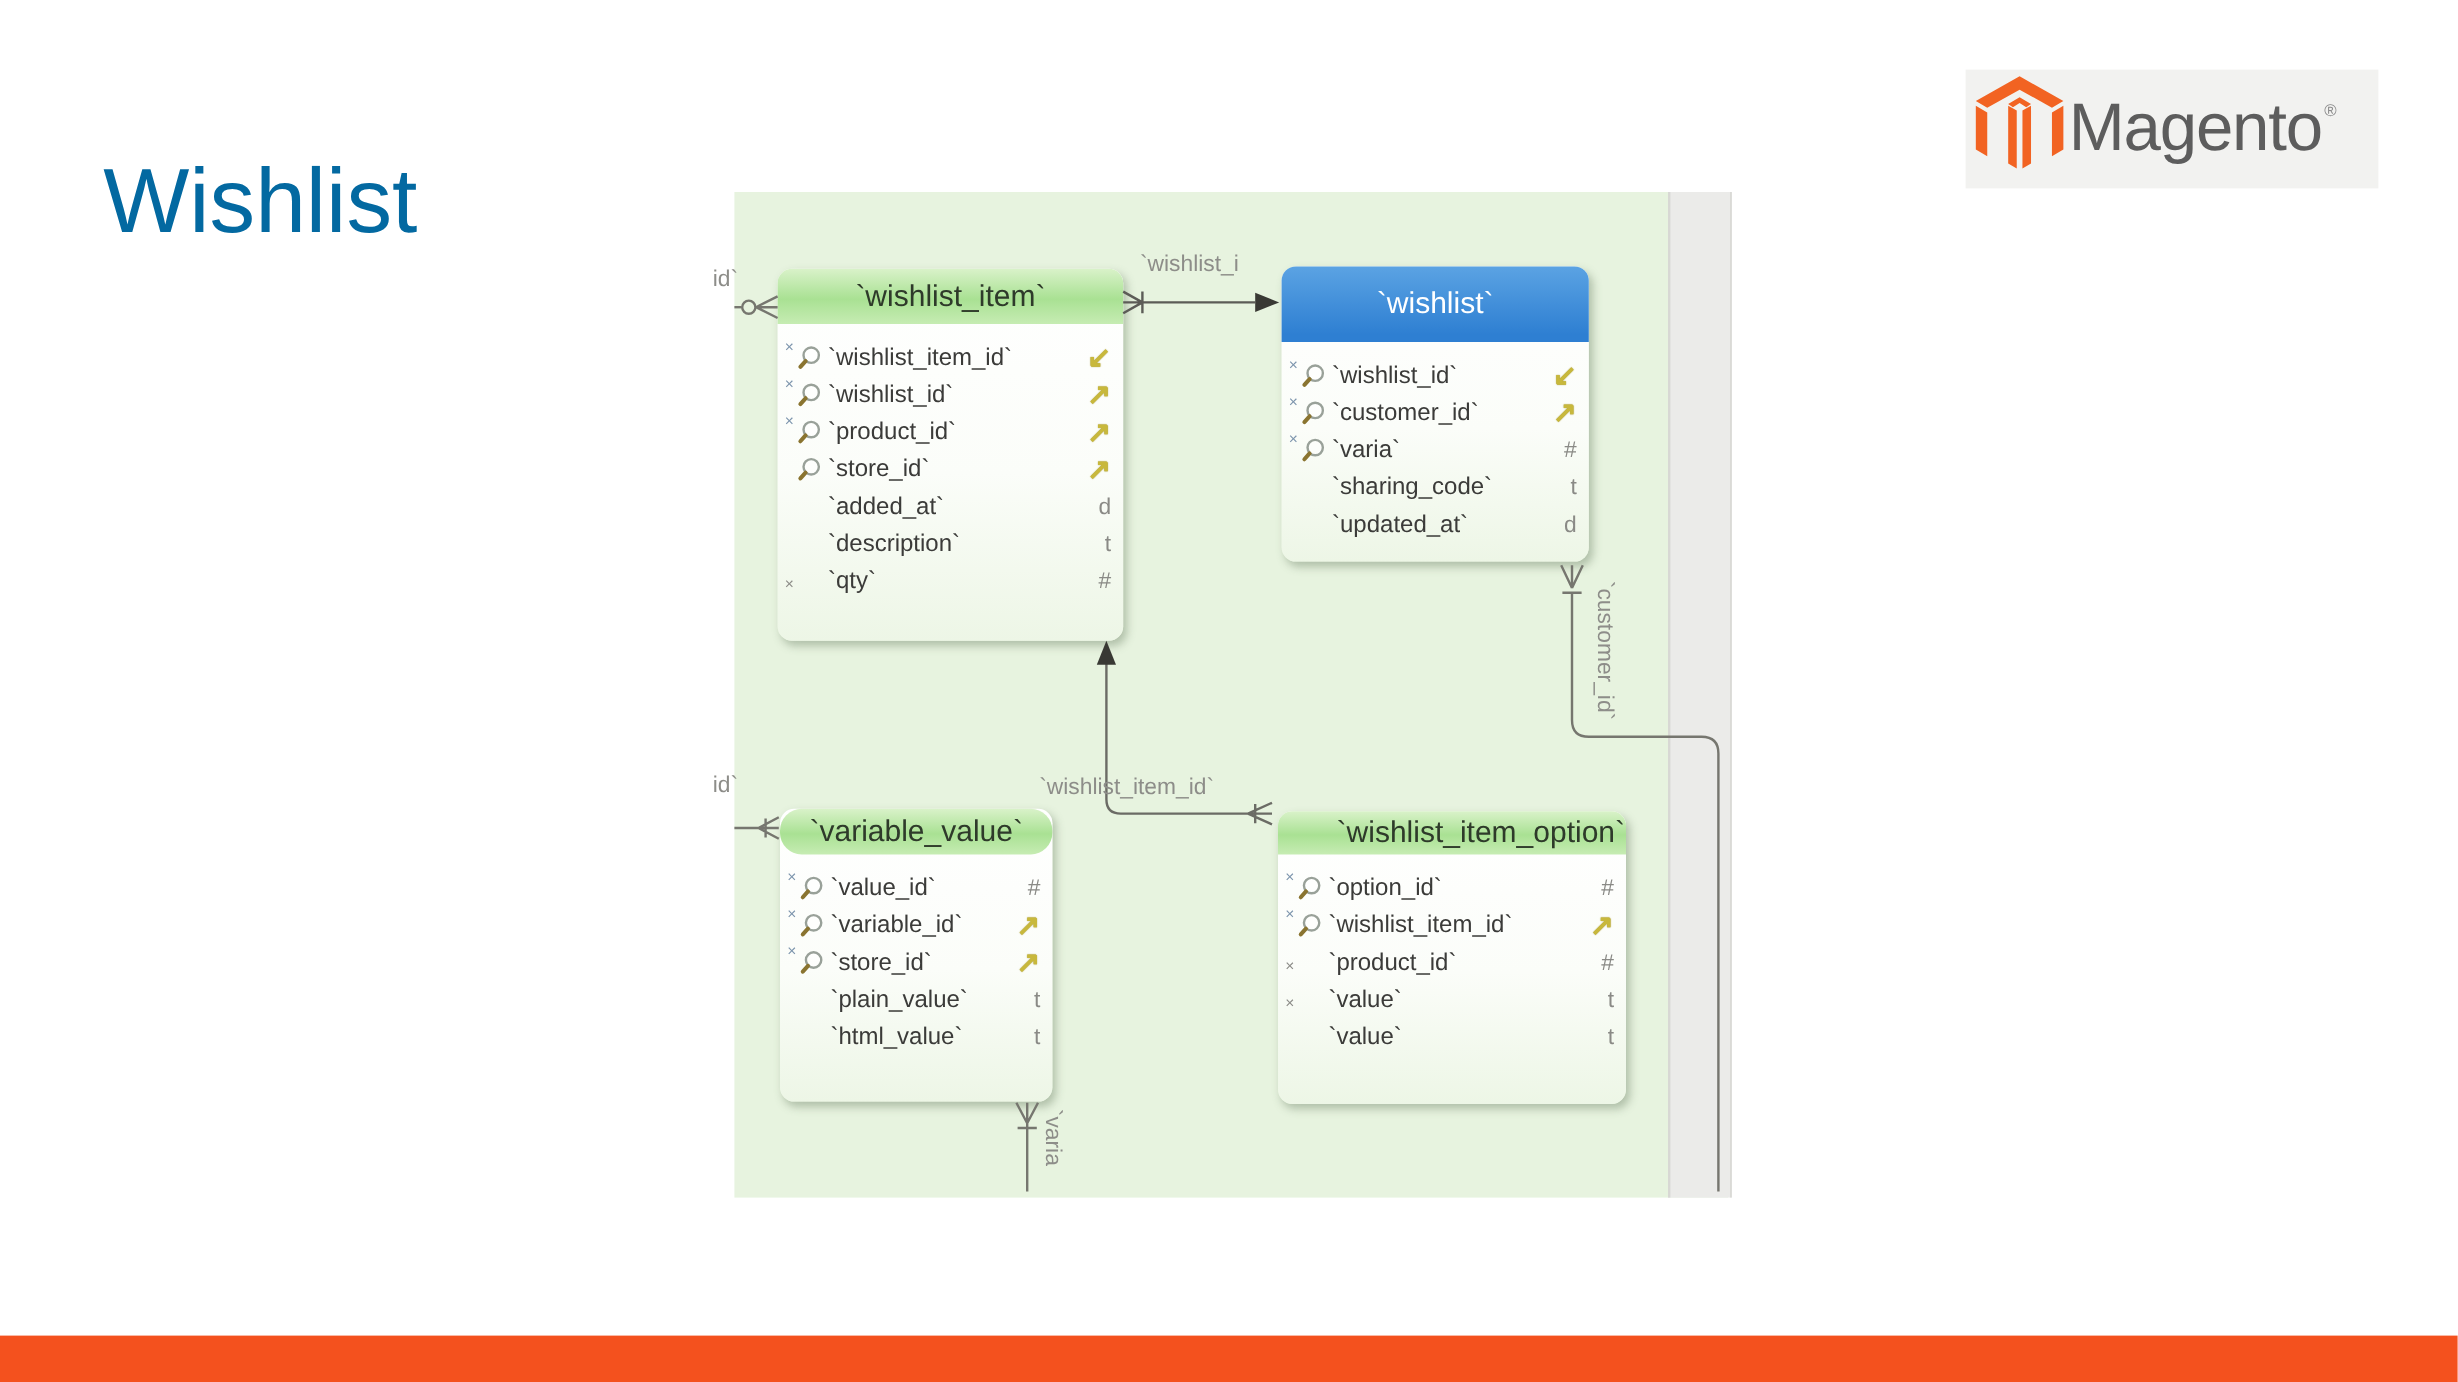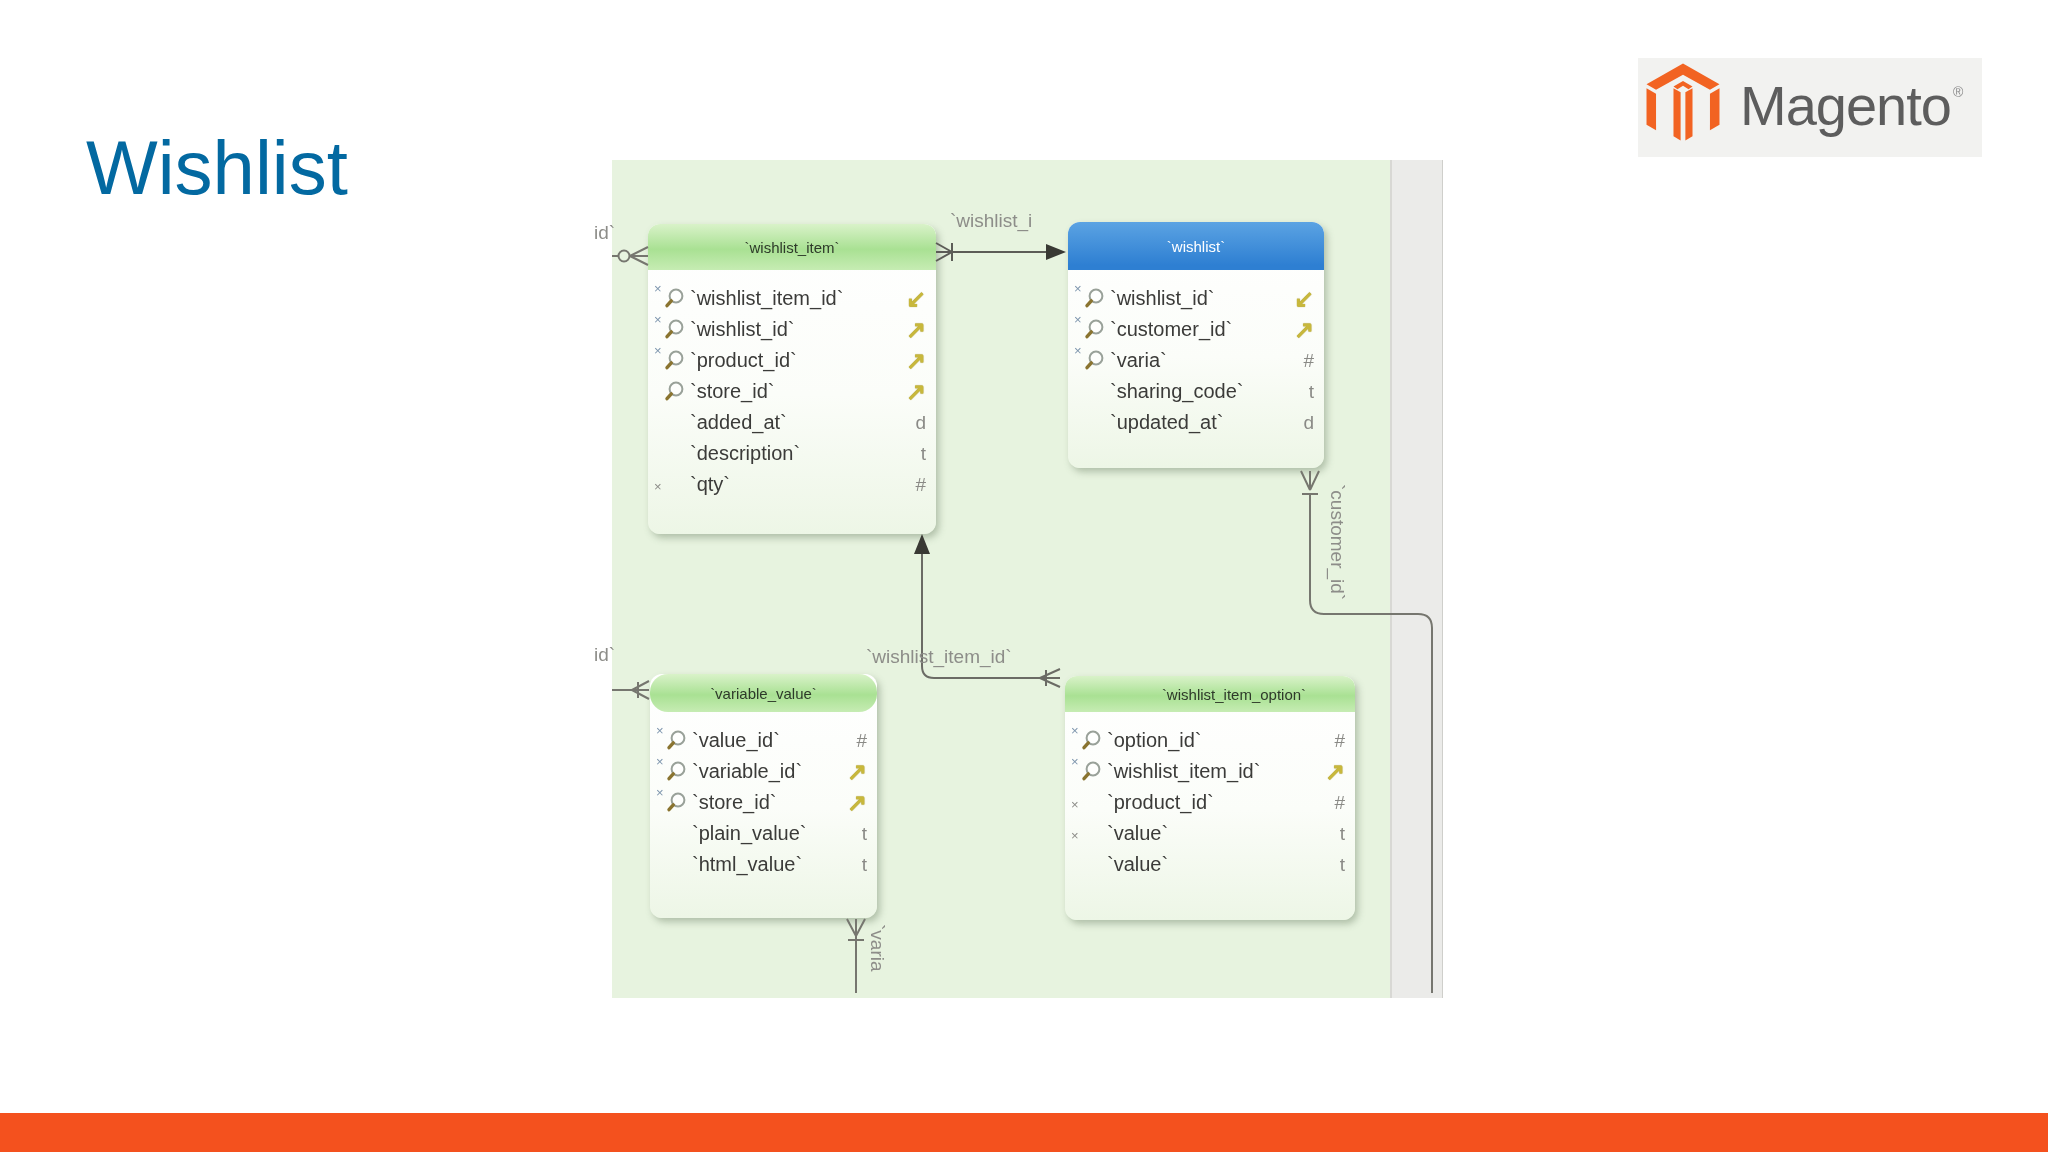--- a/index.html
+++ b/index.html
@@ -14,21 +14,21 @@
   }
   .bottom-bar{
     position:absolute;left:0;top:1113px;width:2048px;height:39px;background:#f4511e;
   }
   .logo-box{
     position:absolute;left:1638px;top:58px;width:344px;height:99px;
     background:#f2f2f0;display:flex;align-items:center;
   }
   .logo-mark{width:82px;height:92px;margin-left:4px;flex:0 0 auto;}
   .logo-text{
-    font-size:56px;color:#5d5d5d;margin-left:16px;letter-spacing:-1px;
+    font-size:56px;color:#5d5d5d;margin-left:0;letter-spacing:-1px;
     position:relative;top:-2px;text-align:center;
   }
   .logo-reg{font-size:14px;color:#8a8a8a;vertical-align:28px;margin-left:2px;}
 
   
   .canvas{
     position:absolute;left:612px;top:160px;width:828px;height:838px;
     background:#e7f3df;
   }
   .canvas-strip{
@@ -46,21 +46,21 @@
   .conn-label.rot{transform:rotate(90deg);transform-origin:0 0;}
 
   
   .ertable{
     position:absolute;z-index:20;border-radius:12px;
     background:linear-gradient(180deg,#ffffff 0%,#fbfdf9 55%,#edf6e6 100%);
     box-shadow:3px 4px 7px rgba(110,130,105,0.45);
   }
   .ertable .thead{
     display:flex;align-items:center;justify-content:center;
-    border-radius:12px 12px 0 0;font-size:15px;
+    border-radius:12px 12px 0 0;font-size:25px;
   }
   .thead.green{
     background:linear-gradient(180deg,#d9f2c9 0%,#a9e193 55%,#c6ecb3 100%);
     color:#2e3a2a;
   }
   .thead.blue{
     background:linear-gradient(180deg,#5ba3e3 0%,#2e7fd2 90%);
     color:#ffffff;
   }
   .tbody{padding-top:13px;}
@@ -188,21 +188,21 @@
         <div class="trow">
           <span class="cicon">
             <span class="nn only">×</span>
           </span>
           <span class="fname">`qty`</span>
           <span class="ftype">#</span>
         </div>
       </div>
     </div>
     <div class="ertable" style="left: 1068px; top: 222px; width: 256px; height: 246px;">
-      <div class="thead blue" style="height: 48px;">`wishlist`</div>
+      <div class="thead blue" style="height: 63px;">`wishlist`</div>
       <div class="tbody">
         <div class="trow">
           <span class="cicon">
             <span class="nn">×</span>
             <svg width="26" height="24" viewBox="0 0 26 24">
               <circle cx="14" cy="9" r="6.4" fill="rgba(255,255,255,0.55)" stroke="#99a199" stroke-width="2"></circle>
               <path d="M9.3 13.9 L5 18.7" stroke="#8a7430" stroke-width="3.4" stroke-linecap="round"></path>
             </svg>
           </span>
           <span class="fname">`wishlist_id`</span>

